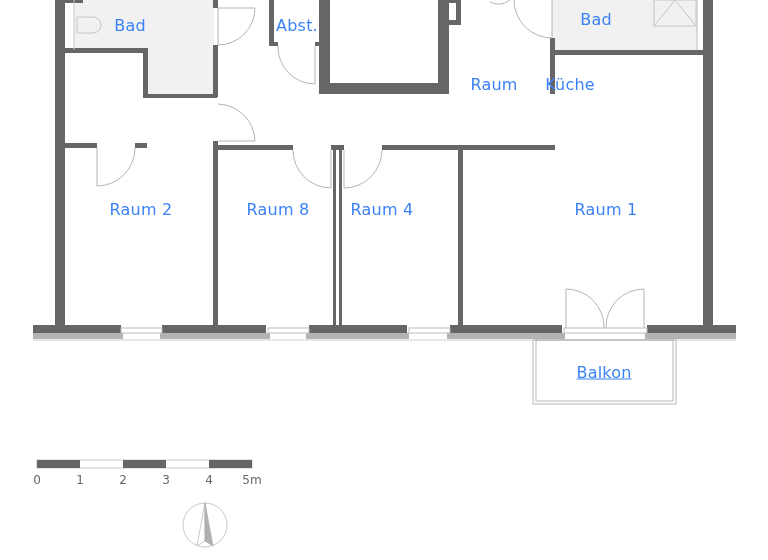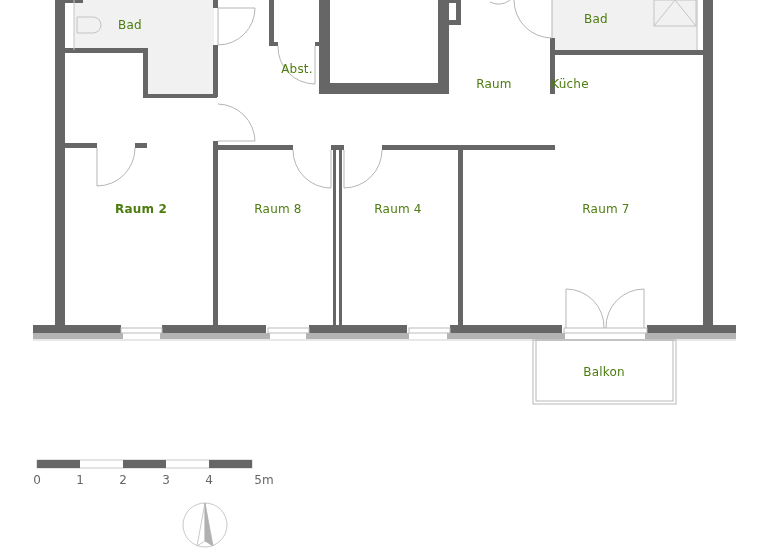--- a/index.html
+++ b/index.html
@@ -1,18 +1,18 @@
 <!DOCTYPE html>
 <html><head>
 <meta charset="utf-8">
 <style>
   html,body{margin:0;padding:0;background:#ffffff;}
   body{width:768px;height:560px;overflow:hidden;position:relative;font-family:"DejaVu Sans","Liberation Sans",sans-serif;}
   svg{position:absolute;left:0;top:0;}
-  .lbl{position:absolute;font-size:12px;color:#4d7c0f;white-space:nowrap;transform:translate(-50%,-50%);letter-spacing:0.2px;}
+  .lbl{position:absolute;font-size:16px;color:#3b82f6;white-space:nowrap;transform:translate(-50%,-50%);letter-spacing:0.2px;}
   .tick{position:absolute;font-size:12px;color:#666;transform:translateX(-50%);}
 </style>
 </head>
 <body>
 
 <svg width="768" height="560" viewBox="0 0 768 560">
 
   <rect x="74" y="0" width="140" height="50" fill="#f1f1f1"></rect>
   <rect x="147" y="50" width="67" height="44" fill="#f1f1f1"></rect>
   <rect x="552" y="0" width="146" height="50" fill="#f1f1f1"></rect>
@@ -138,28 +138,28 @@
   </g>
 
   <g>
     <circle cx="205" cy="525" r="22" fill="none" stroke="#c8c8c8" stroke-width="1"></circle>
     <polygon points="205,503 197,546 205,541" fill="#ffffff" stroke="#bbbbbb" stroke-width="0.8"></polygon>
     <polygon points="205,503 213,546 205,541" fill="#b0b0b0" stroke="#b0b0b0" stroke-width="0.8"></polygon>
   </g>
 </svg>
 
 <div class="lbl" style="left:130px;top:25px;">Bad</div>
-<div class="lbl" style="left:297px;top:25px;margin-top:44px;">Abst.</div>
+<div class="lbl" style="left:297px;top:25px;">Abst.</div>
 <div class="lbl" style="left:596px;top:19px;">Bad</div>
 <div class="lbl" style="left:494px;top:84px;">Raum</div>
 <div class="lbl" style="left:570px;top:84px;">Küche</div>
-<div class="lbl" style="left:141px;top:209px;font-weight:bold;">Raum 2</div>
+<div class="lbl" style="left:141px;top:209px;">Raum 2</div>
 <div class="lbl" style="left:278px;top:209px;">Raum 8</div>
-<div class="lbl" style="left:398px;top:209px;">Raum 4</div>
-<div class="lbl" style="left:606px;top:209px;">Raum 7</div>
-<div class="lbl" style="left:604px;top:372px;">Balkon</div>
+<div class="lbl" style="left:382px;top:209px;">Raum 4</div>
+<div class="lbl" style="left:606px;top:209px;">Raum 1</div>
+<div class="lbl" style="left:604px;top:372px;text-decoration:underline;">Balkon</div>
 
 <div class="tick" style="left:37px;top:473px;">0</div>
 <div class="tick" style="left:80px;top:473px;">1</div>
 <div class="tick" style="left:123px;top:473px;">2</div>
 <div class="tick" style="left:166px;top:473px;">3</div>
 <div class="tick" style="left:209px;top:473px;">4</div>
-<div class="tick" style="left:252px;top:473px;margin-left:12px;">5m</div>
+<div class="tick" style="left:252px;top:473px;">5m</div>
 
 </body></html>

